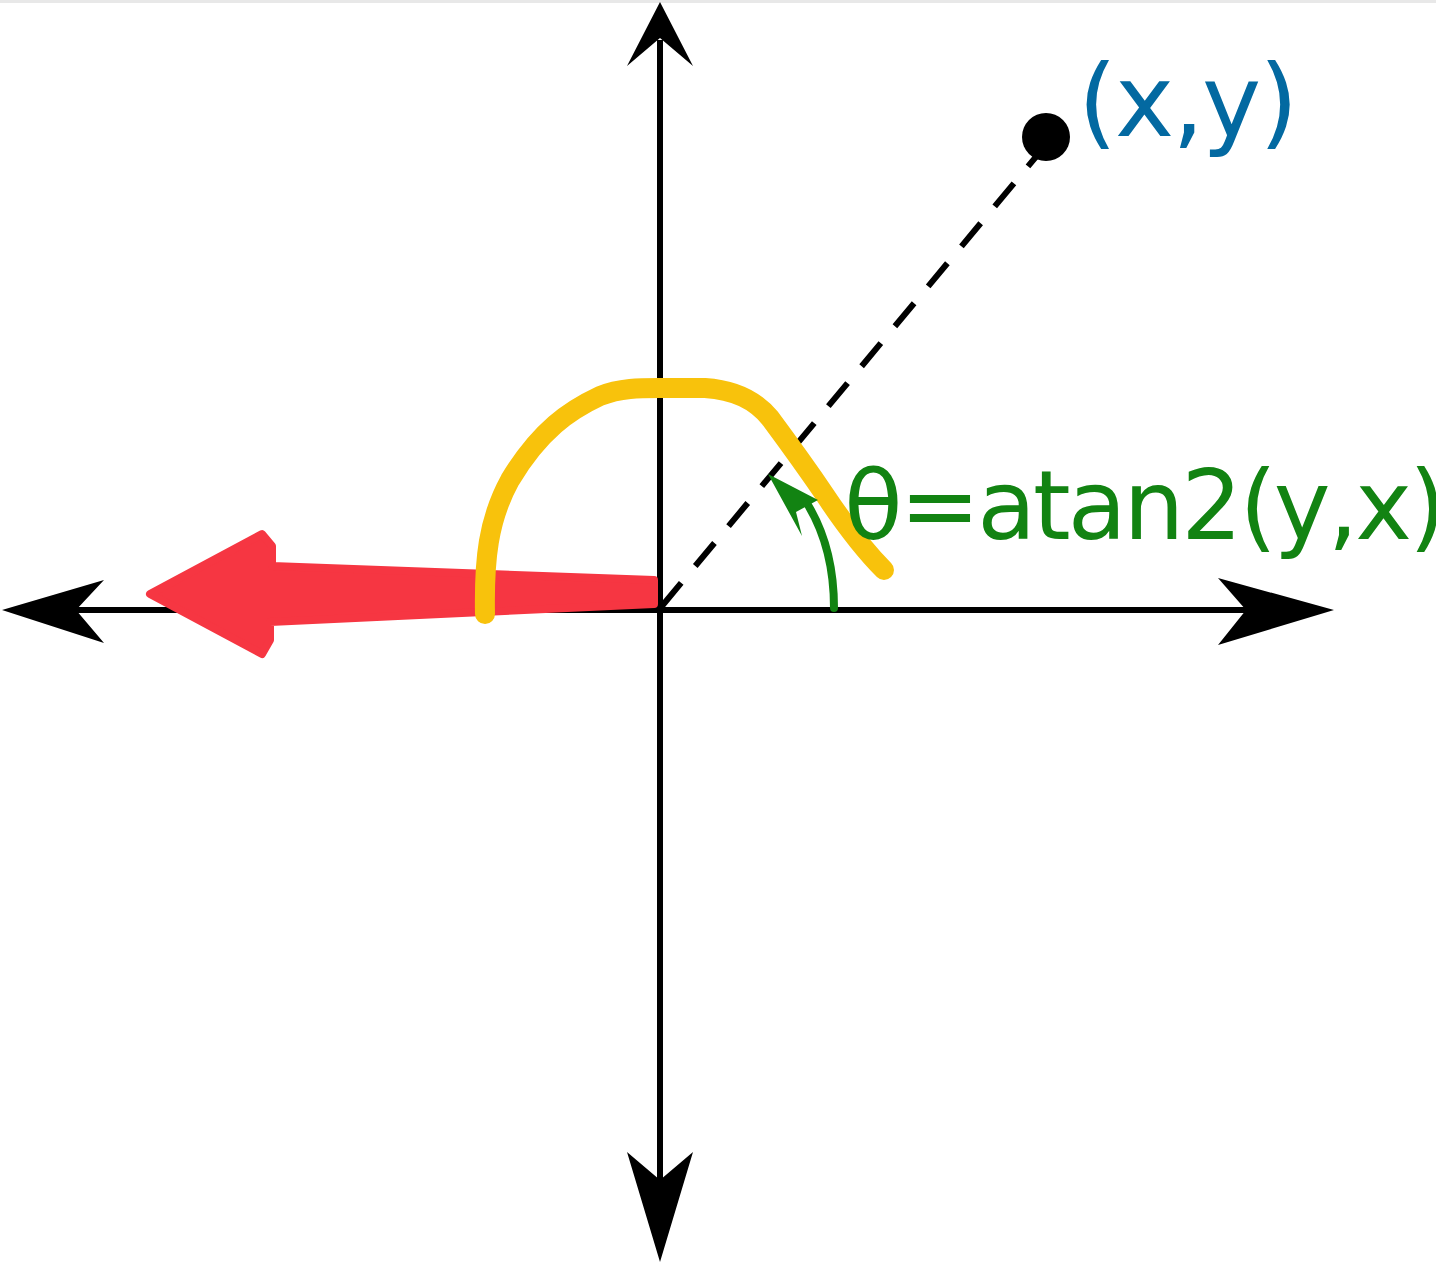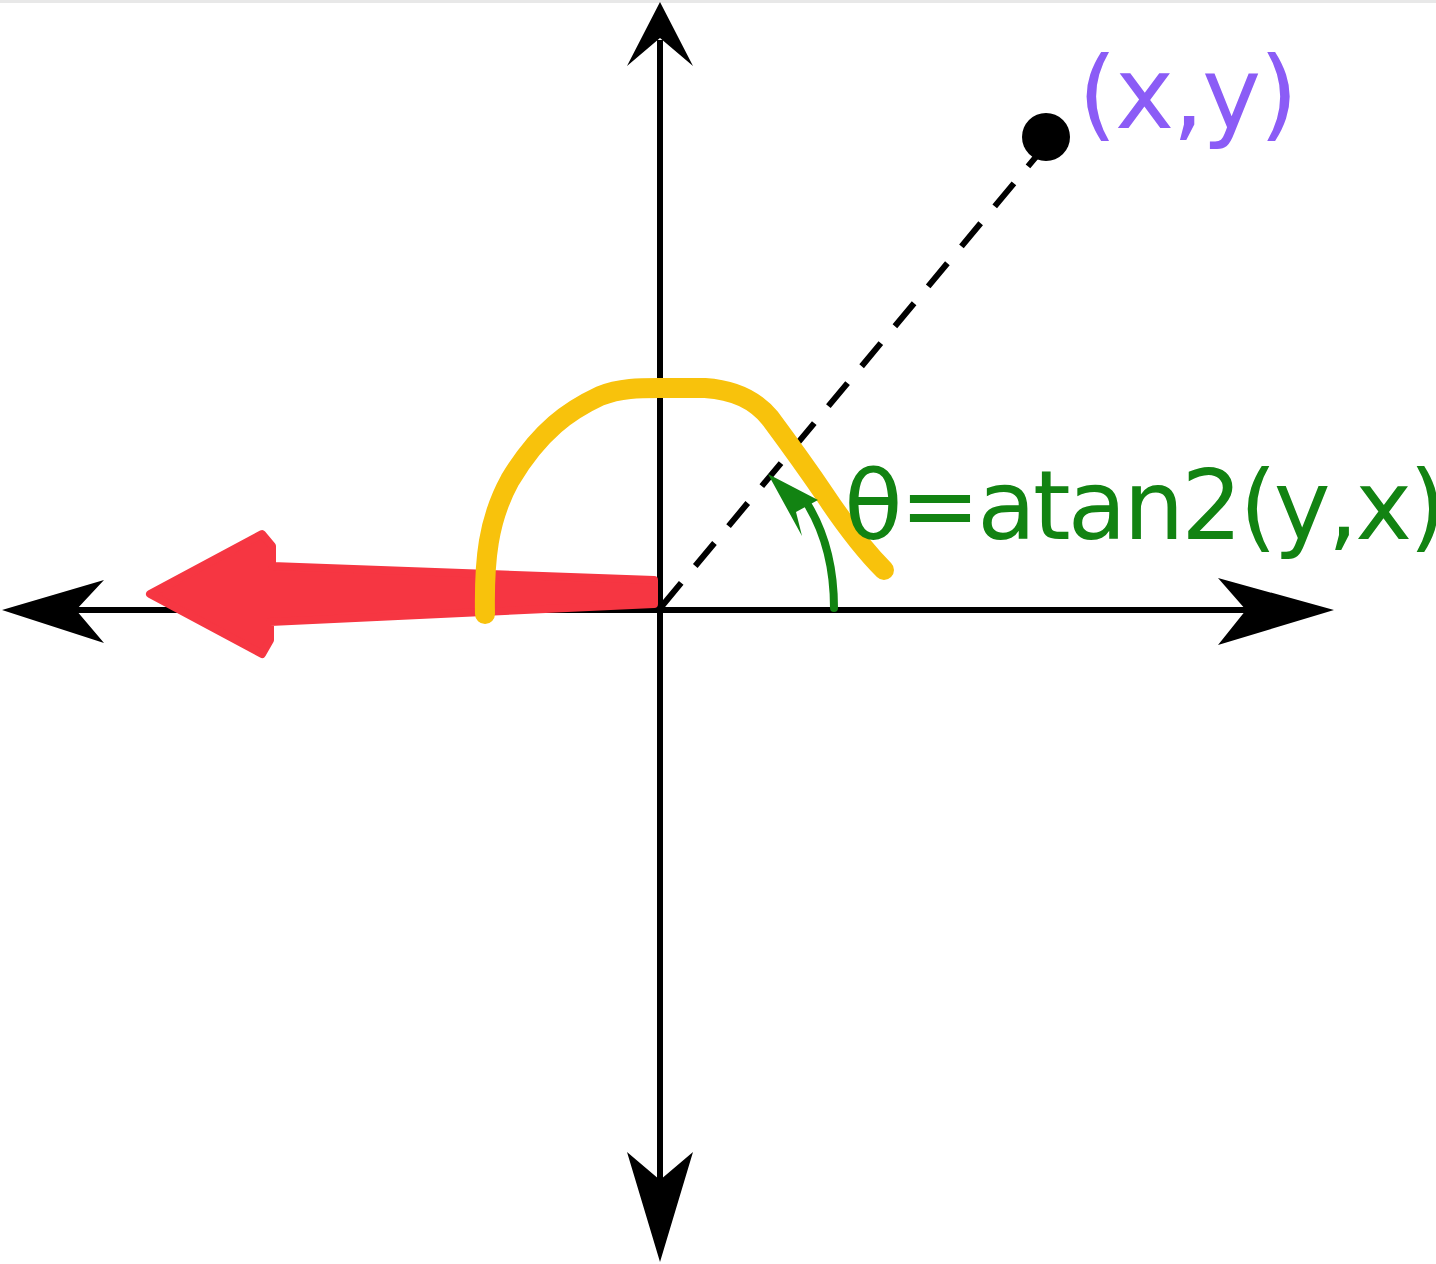--- a/index.html
+++ b/index.html
@@ -1,20 +1,20 @@
 <!DOCTYPE html>
 <html><head>
   <meta charset="utf-8">
   <style>
     html, body { margin: 0; padding: 0; background: #ffffff; }
     body { width: 1436px; height: 1264px; overflow: hidden; position: relative; font-family: "DejaVu Sans", "Liberation Sans", sans-serif; }
     .top-strip { position: absolute; left: 0; top: 0; width: 1436px; height: 3px; background: #e8e8e8; }
     svg.canvas { position: absolute; left: 0; top: 0; }
     .label { position: absolute; white-space: nowrap; line-height: 1; }
-    .point-label { left: 1078px; top: 44px; font-size: 100px; color: #8b5cf6; font-family: "DejaVu Sans", sans-serif; letter-spacing: -2px; }
+    .point-label { left: 1078px; top: 52px; font-size: 100px; color: #0369a1; font-family: "DejaVu Sans", sans-serif; letter-spacing: -2px; }
     .angle-label { left: 844px; top: 458px; font-size: 96px; color: #128312; font-family: "DejaVu Sans", sans-serif; letter-spacing: -3px; }
   </style>
 </head>
 <body>
 
 <div class="top-strip"></div>
 
 <svg class="canvas" width="1436" height="1264" viewBox="0 0 1436 1264" xmlns="http://www.w3.org/2000/svg">
 
   <g>

